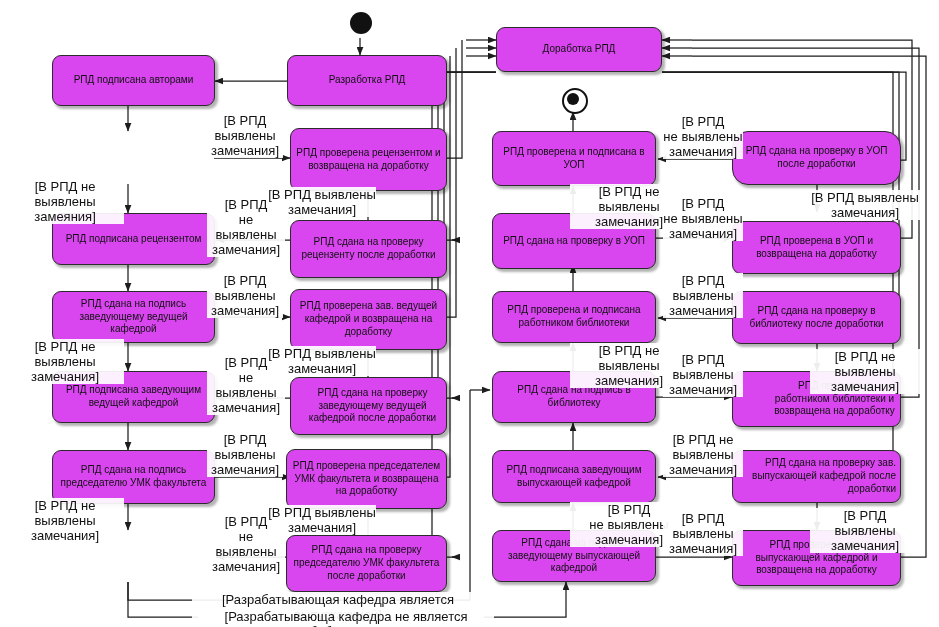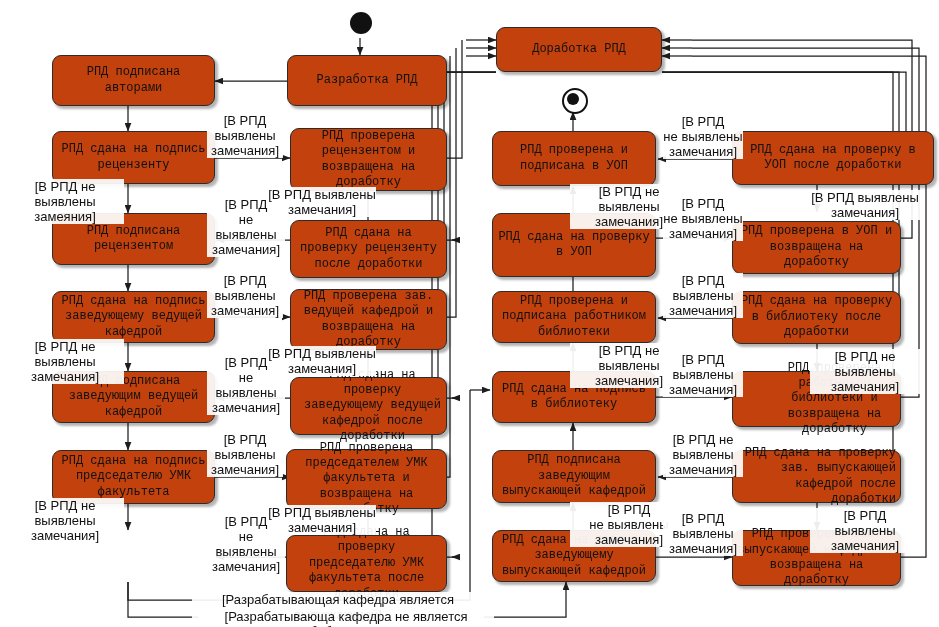--- a/index.html
+++ b/index.html
@@ -1,22 +1,22 @@
 <!DOCTYPE html>
 <html><head>
 <meta charset="utf-8">
 <style>
   html,body{margin:0;padding:0;background:#fff;}
   body{font-family:"Liberation Sans","DejaVu Sans",sans-serif;}
   #stage{position:relative;width:939px;height:627px;background:#ffffff;overflow:hidden;}
   svg.layer{position:absolute;left:0;top:0;width:939px;height:627px;}
   .node{position:absolute;box-sizing:border-box;border:1.3px solid #2b2b2b;border-radius:9px;
-        background:#c2410c;display:flex;align-items:center;justify-content:center;text-align:center;
-        font-size:12px;line-height:1.28;color:#111;padding:2px 4px;
-        box-shadow:2.5px 2.5px 2.5px rgba(0,0,0,0.30);font-family:Liberation Mono, monospace;}
+        background:#d946ef;display:flex;align-items:center;justify-content:center;text-align:center;
+        font-size:10px;line-height:1.28;color:#111;padding:2px 4px;
+        box-shadow:2.5px 2.5px 2.5px rgba(0,0,0,0.30);}
   .lbl{position:absolute;font-size:13px;line-height:1.16;color:#111;text-align:center;
        white-space:pre-line;background:rgba(255,255,255,0.92);pointer-events:none;}
   .circ{position:absolute;border-radius:50%;}
   .start{background:#111;}
   .final-out{border:2.2px solid #111;background:#fff;}
   .final-in{background:#111;border-radius:50%;}
 </style>
 </head>
 <body>
 
@@ -113,22 +113,20 @@
       <path d="M662,72 L893,72 L893,478 L901,478"></path>
 
       <path d="M128,582 L128,600 L470,600 L470,390"></path>
 
       <path d="M128,582 L128,617 L566,617 L566,610"></path>
     </g>
   </svg>
 
   <div class="node" style="left:287px;top:55px;width:160px;height:51px;">Разработка РПД</div>
   <div class="node" style="left:52px;top:55px;width:163px;height:51px;">РПД подписана авторами</div>
-  <div class="node" style="left:52px;top:131px;width:163px;height:53px;">РПД сдана на подпись
-рецензенту</div>
   <div class="node" style="left:52px;top:213px;width:163px;height:52px;">РПД подписана
 рецензентом</div>
   <div class="node" style="left:52px;top:291px;width:163px;height:52px;">РПД сдана на подпись
 заведующему
 ведущей кафедрой</div>
   <div class="node" style="left:52px;top:371px;width:163px;height:52px;">РПД подписана заведующим
 ведущей кафедрой</div>
   <div class="node" style="left:52px;top:450px;width:163px;height:54px;">РПД сдана на подпись
 председателю УМК
 факультета</div>
@@ -149,33 +147,33 @@
 УМК факультета
 и возвращена на доработку</div>
   <div class="node" style="left:286px;top:535px;width:161px;height:57px;">РПД сдана на проверку
 председателю УМК факультета
 после доработки</div>
 
   <div class="node" style="left:496px;top:27px;width:166px;height:45px;">Доработка РПД</div>
 
   <div class="node" style="left:492px;top:131px;width:164px;height:55px;">РПД проверена и
 подписана в УОП</div>
-  <div class="node" style="left:492px;top:213px;width:164px;height:64px;">РПД сдана на проверку
+  <div class="node" style="left:492px;top:213px;width:164px;height:56px;">РПД сдана на проверку
 в УОП</div>
   <div class="node" style="left:492px;top:291px;width:164px;height:52px;">РПД проверена и подписана
 работником библиотеки</div>
   <div class="node" style="left:492px;top:371px;width:164px;height:52px;">РПД сдана на
 подпись в библиотеку</div>
   <div class="node" style="left:492px;top:450px;width:164px;height:53px;">РПД подписана заведующим
 выпускающей кафедрой</div>
   <div class="node" style="left:492px;top:530px;width:164px;height:52px;">РПД сдана на подпись
 заведующему выпускающей
 кафедрой</div>
 
-  <div class="node" style="left:732px;top:131px;width:202px;height:54px;">РПД сдана на проверку
+  <div class="node" style="left:732px;top:131px;width:169px;height:54px;border-radius:16px;">РПД сдана на проверку
 в УОП после доработки</div>
   <div class="node" style="left:732px;top:212px;width:169px;height:53px;margin-top:9px;">РПД проверена в УОП и
 возвращена на доработку</div>
   <div class="node" style="left:732px;top:291px;width:169px;height:53px;">РПД сдана на проверку в
 библиотеку после доработки</div>
   <div class="node" style="left:732px;top:371px;width:169px;height:56px;padding-left:40px;">РПД проверена
 работником библиотеки и
 возвращена на доработку</div>
   <div class="node" style="left:732px;top:450px;width:169px;height:53px;text-align:right;">РПД сдана на проверку
 зав. выпускающей кафедрой

